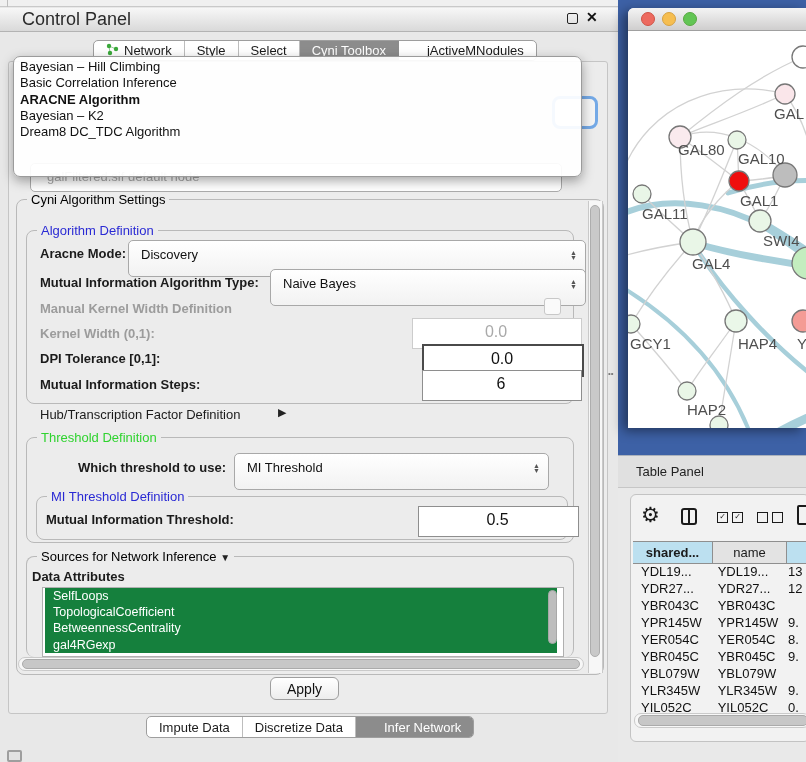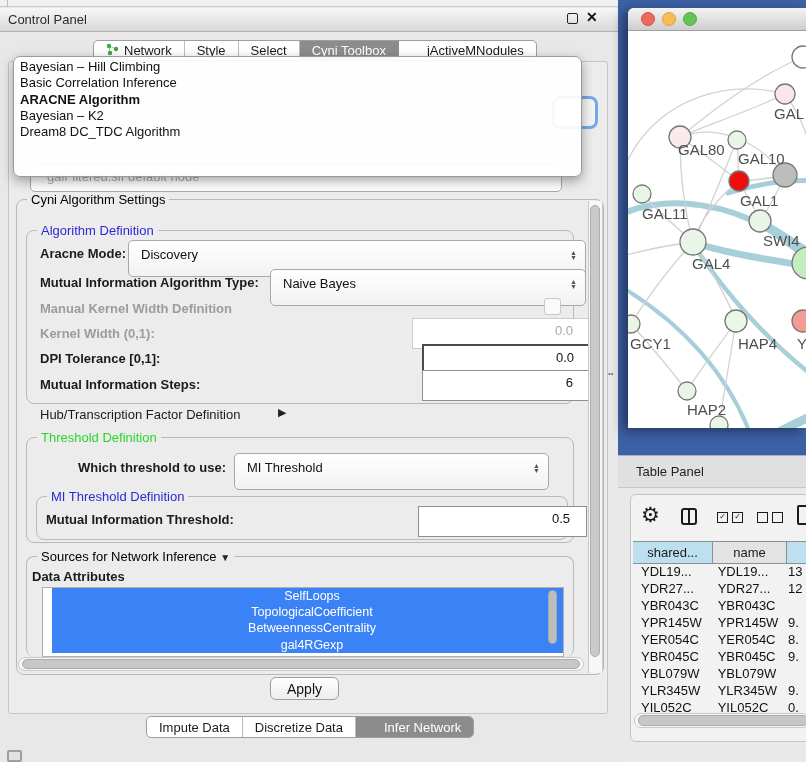--- a/index.html
+++ b/index.html
@@ -5,21 +5,21 @@
   html,body{margin:0;padding:0;}
   body{width:806px;height:762px;position:relative;overflow:hidden;
        font-family:"Liberation Sans",sans-serif;background:#E8E8E8;}
   .abs{position:absolute;box-sizing:border-box;}
   
   .topstrip{left:0;top:0;width:618px;height:7px;background:#F0F0F0;border-bottom:1px solid #C9C9C9;}
   .topstrip-vline{left:7px;top:0;width:1px;height:7px;background:#BDBDBD;}
   .titlebar{left:0;top:8px;width:618px;height:24px;
             background:linear-gradient(#F7F7F7,#D9D9D9);border-bottom:1px solid #B3B3B3;
             display:flex;align-items:center;}
-  .titlebar .t{font-size:13px;color:#2B2B2B;margin-left:8px;}
+  .titlebar .t{font-size:18px;color:#2B2B2B;margin-left:22px;}
   .float-ico{left:567px;top:13px;width:11px;height:11px;border:1.5px solid #222;border-radius:2px;background:transparent;}
   .close-ico{left:586px;top:9px;font-size:14px;font-weight:bold;color:#111;}
   
   .tabbar{display:flex;align-items:stretch;background:#FFF;border:1px solid #9E9E9E;border-radius:5px;overflow:hidden;height:21px;}
   .tabbar .seg{display:flex;align-items:center;padding:0 12px;font-size:13px;color:#1B1B1B;border-right:1px solid #BDBDBD;white-space:nowrap;}
   .tabbar .seg:last-of-type{border-right:none;padding-left:28px;}
   .tabbar .seg.selected{background:#8C8C8C;color:#FFF;border-right-color:#8C8C8C;}
   .tabbar .tabicon{display:none;margin-right:5px;}
   .tabbar div.seg:first-of-type .tabicon{display:inline-block;}
   
@@ -38,30 +38,30 @@
   .group{border:1px solid #B9B9B9;border-radius:8px;}
   .gtitle{position:absolute;top:-8px;left:10px;background:#ECECEC;padding:0 4px;font-size:13px;white-space:nowrap;}
   .blue{color:#2A2AD4;}
   .green{color:#2FD32F;}
   .blab{position:absolute;font-weight:bold;font-size:13px;color:#1B1B1B;white-space:nowrap;}
   .glab{position:absolute;font-weight:bold;font-size:13px;color:#9C9C9C;white-space:nowrap;}
   .combo{position:absolute;background:linear-gradient(#FFFFFF,#F2F2F2);border:1px solid #A8A8A8;border-radius:5px;
          display:flex;align-items:center;justify-content:space-between;font-size:13px;color:#111;
          padding:0 8px 8px 12px;gap:32px;}
   .stepper{display:flex;flex-direction:column;align-items:center;font-size:7px;line-height:5px;color:#555;}
-  .field{position:absolute;background:#FFF;text-align:right;font-size:13px;color:#111;
-         padding:4px 16px 0 6px;border:1px solid #8E8E8E;}
+  .field{position:absolute;background:#FFF;text-align:center;font-size:16px;color:#111;
+         padding:4px 8px 0 6px;border:1px solid #8E8E8E;}
   .field.disabled{border:1px solid #CCCCCC;color:#A9A9A9;}
   .field.focus{border:2px solid #4A4A4A;}
   .checkbox{position:absolute;width:15px;height:15px;border:1px solid #C8C8C8;border-radius:3px;background:#FAFAFA;}
   .tri{font-size:11px;color:#222;}
   
   .attrlist{position:absolute;background:#FFF;border:1px solid #B0B0B0;overflow:hidden;}
-  .attrlist .row{height:16.2px;line-height:16.2px;font-size:12.5px;color:#FFF;background:#3b82f6;
-                 width:504px;margin-left:9px;padding-left:8px;white-space:nowrap;text-align:center;}
+  .attrlist .row{height:16.2px;line-height:16.2px;font-size:12.5px;color:#FFF;background:#15803d;
+                 width:504px;margin-left:2px;padding-left:8px;white-space:nowrap;}
   .lscroll{position:absolute;width:9px;background:#BDBDBD;border-radius:5px;border:1px solid #A8A8A8;}
   
   .vtrack{background:#F7F7F7;border-left:1px solid #C9C9C9;border-right:1px solid #C9C9C9;}
   .vthumb{background:#C9C9C9;border:1px solid #ADADAD;border-radius:6px;}
   .htrack{background:#F7F7F7;border:1px solid #CACACA;border-radius:7px;}
   .hthumb{background:#C7C7C7;border:1px solid #ABABAB;border-radius:5px;}
   .button{display:flex;align-items:center;justify-content:center;font-size:14px;color:#111;
           background:linear-gradient(#FFFFFF,#EDEDED);border:1px solid #9E9E9E;border-radius:6px;}
   .mini-ico{left:7px;top:750px;width:15px;height:12px;border:2px solid #9E9E9E;background:#E2E2E2;border-radius:2px;}
   .grip{left:608px;top:369px;width:6px;height:10px;font-size:8px;color:#777;line-height:10px;}
@@ -356,21 +356,21 @@
     <span class="ck">✓</span>
     <span class="ck">✓</span>
   </div>
   <div class="ckpair" style="left:126px;top:17px;">
     <span class="ck"></span>
     <span class="ck"></span>
   </div>
   <div class="abs pageico"></div>
 
   <div class="thead">
-    <span class="th blue-h" style="width:79px;">shared...</span>
+    <span class="th blue-h" style="width:79px;font-weight:bold;">shared...</span>
     <span class="th gray-h" style="width:73px;">name</span>
     <span class="th blue-h" style="width:26px;padding-left:18px;">A</span>
   </div>
   <div class="tbody">
 
       <div class="trow">
         <span class="tc1">YDL19...</span>
         <span class="tc2">YDL19...</span>
         <span class="tc3">13</span>
       </div>

